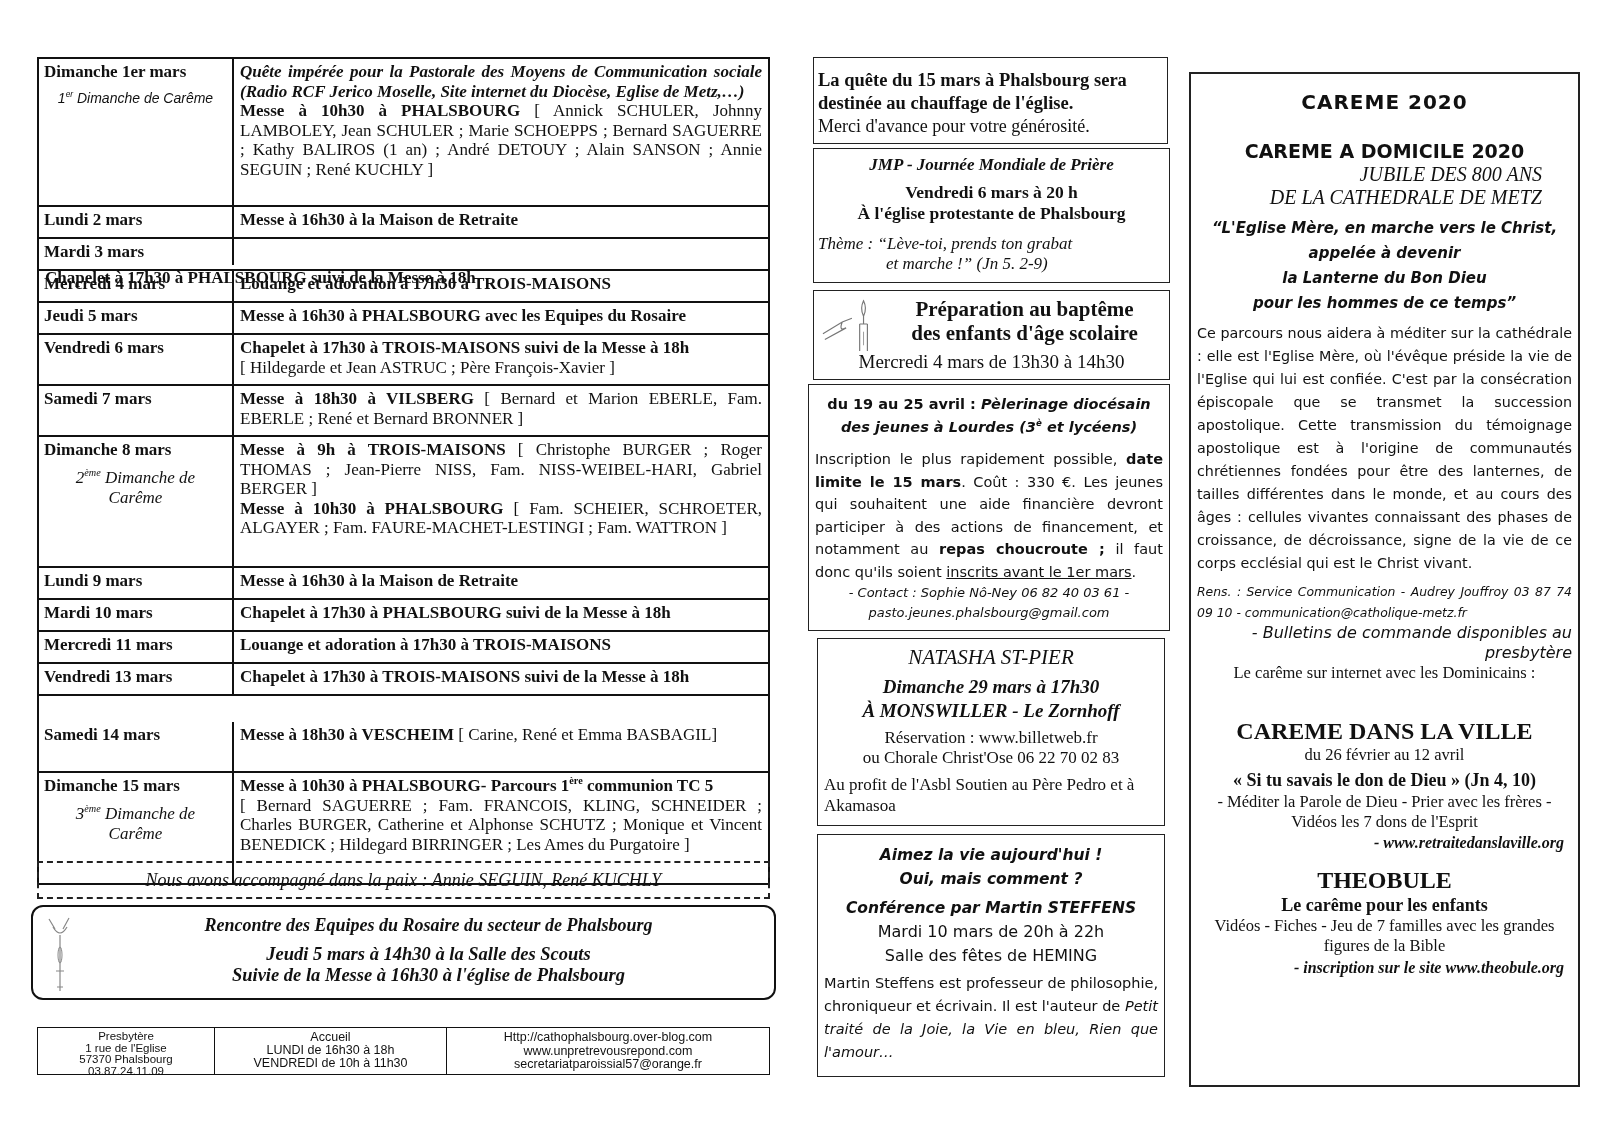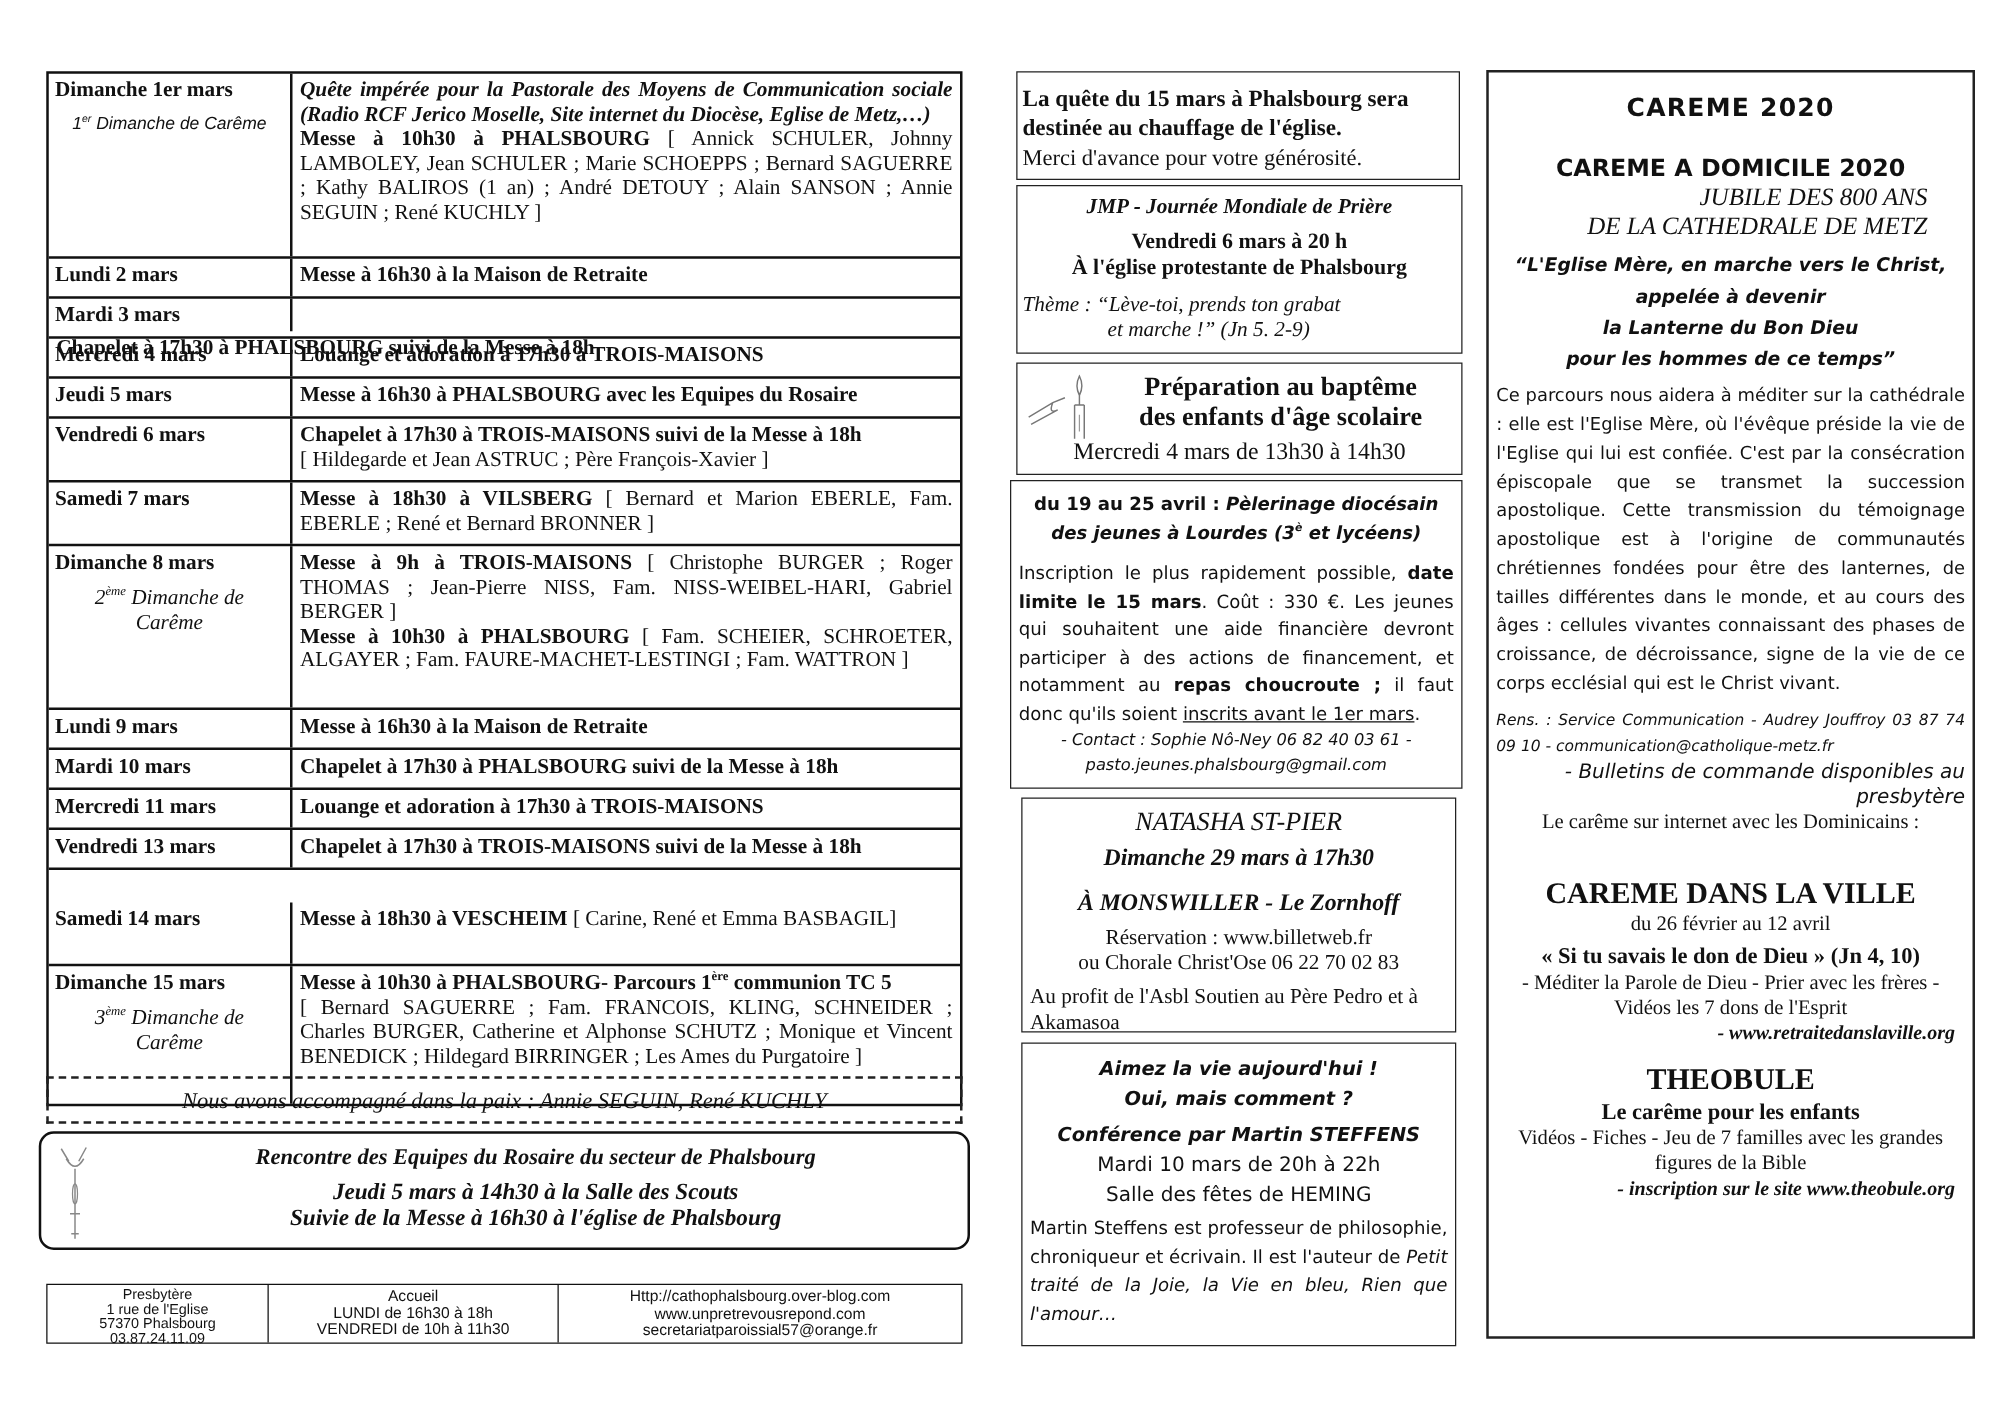--- a/index.html
+++ b/index.html
@@ -38,21 +38,21 @@
   
   .box { position: absolute; border: 1.5px solid #222; background: #fff; }
   #quete { left: 813px; top: 57px; width: 355px; height: 87px; padding: 11px 4px 0 4px; font-size: 18.5px; line-height: 23px; }
   #jmp { left: 813px; top: 148px; width: 357px; height: 135px; padding-top: 5px; }
   #bapteme { left: 813px; top: 290px; width: 357px; height: 90px; }
   #lourdes { left: 808px; top: 384px; width: 362px; height: 247px; padding: 8px 6px 0 6px; }
   #natasha { left: 817px; top: 638px; width: 348px; height: 188px; padding-top: 5px; }
   #conf { left: 817px; top: 834px; width: 348px; height: 243px; padding-top: 8px; }
 
   
-  #careme { left: 1189px; top: 56px; width: 391px; height: 1015px; border: 2px solid #222; }
+  #careme { left: 1189px; top: 72px; width: 391px; height: 1015px; border: 2px solid #222; }
 </style>
 </head>
 <body>
 
 <div id="schedule" class="abs">
 
   <div class="row" style="height:148px;">
     <div class="day">
       <span>Dimanche 1er mars</span>
       <span class="sub small" style="margin-top:6px;"><span>1</span><sup>er</sup><span> Dimanche de Carême</span></span>
@@ -202,21 +202,21 @@
   <div class="j sans" style="font-size:14.5px;line-height:22.5px;margin-top:9px;">
     <span>Inscription le plus rapidement possible, </span><b>date limite le 15 mars</b><span>. Coût : 330 €. Les jeunes qui souhaitent une aide financière devront participer à des actions de financement, et notamment au </span><b>repas choucroute ;</b><span> il faut donc qu'ils soient </span><u>inscrits avant le 1er mars</u><span>.</span>
   </div>
   <div class="c sans i" style="font-size:13px;line-height:20px;">- Contact : Sophie Nô-Ney 06 82 40 03 61 -</div>
   <div class="c sans i" style="font-size:13px;line-height:20px;">pasto.jeunes.phalsbourg@gmail.com</div>
 </div>
 
 <div id="natasha" class="box">
   <div class="c i" style="font-size:21px;line-height:26px;">NATASHA ST-PIER</div>
   <div class="c i b" style="font-size:19px;line-height:24px;margin-top:5px;">Dimanche 29 mars à 17h30</div>
-  <div class="c i b" style="font-size:19px;line-height:24px;margin-top:12px;">À MONSWILLER - Le Zornhoff</div>
+  <div class="c i b" style="font-size:19px;line-height:24px;margin-top:0;">À MONSWILLER - Le Zornhoff</div>
   <div class="c" style="font-size:17px;line-height:20px;margin-top:5px;">Réservation : www.billetweb.fr</div>
   <div class="c" style="font-size:17px;line-height:20px;">ou Chorale Christ'Ose 06 22 70 02 83</div>
   <div style="font-size:17px;line-height:21px;margin:6px 6px 0 6px;">Au profit de l'Asbl Soutien au Père Pedro et à Akamasoa</div>
 </div>
 
 <div id="conf" class="box">
   <div class="c sans i b" style="font-size:15.5px;line-height:24px;">Aimez la vie aujourd'hui !</div>
   <div class="c sans i b" style="font-size:15.5px;line-height:24px;">Oui, mais comment ?</div>
   <div class="c sans i b" style="font-size:15.5px;line-height:24px;margin-top:5px;">Conférence par Martin STEFFENS</div>
   <div class="c sans" style="font-size:16px;line-height:24px;">Mardi 10 mars de 20h à 22h</div>

